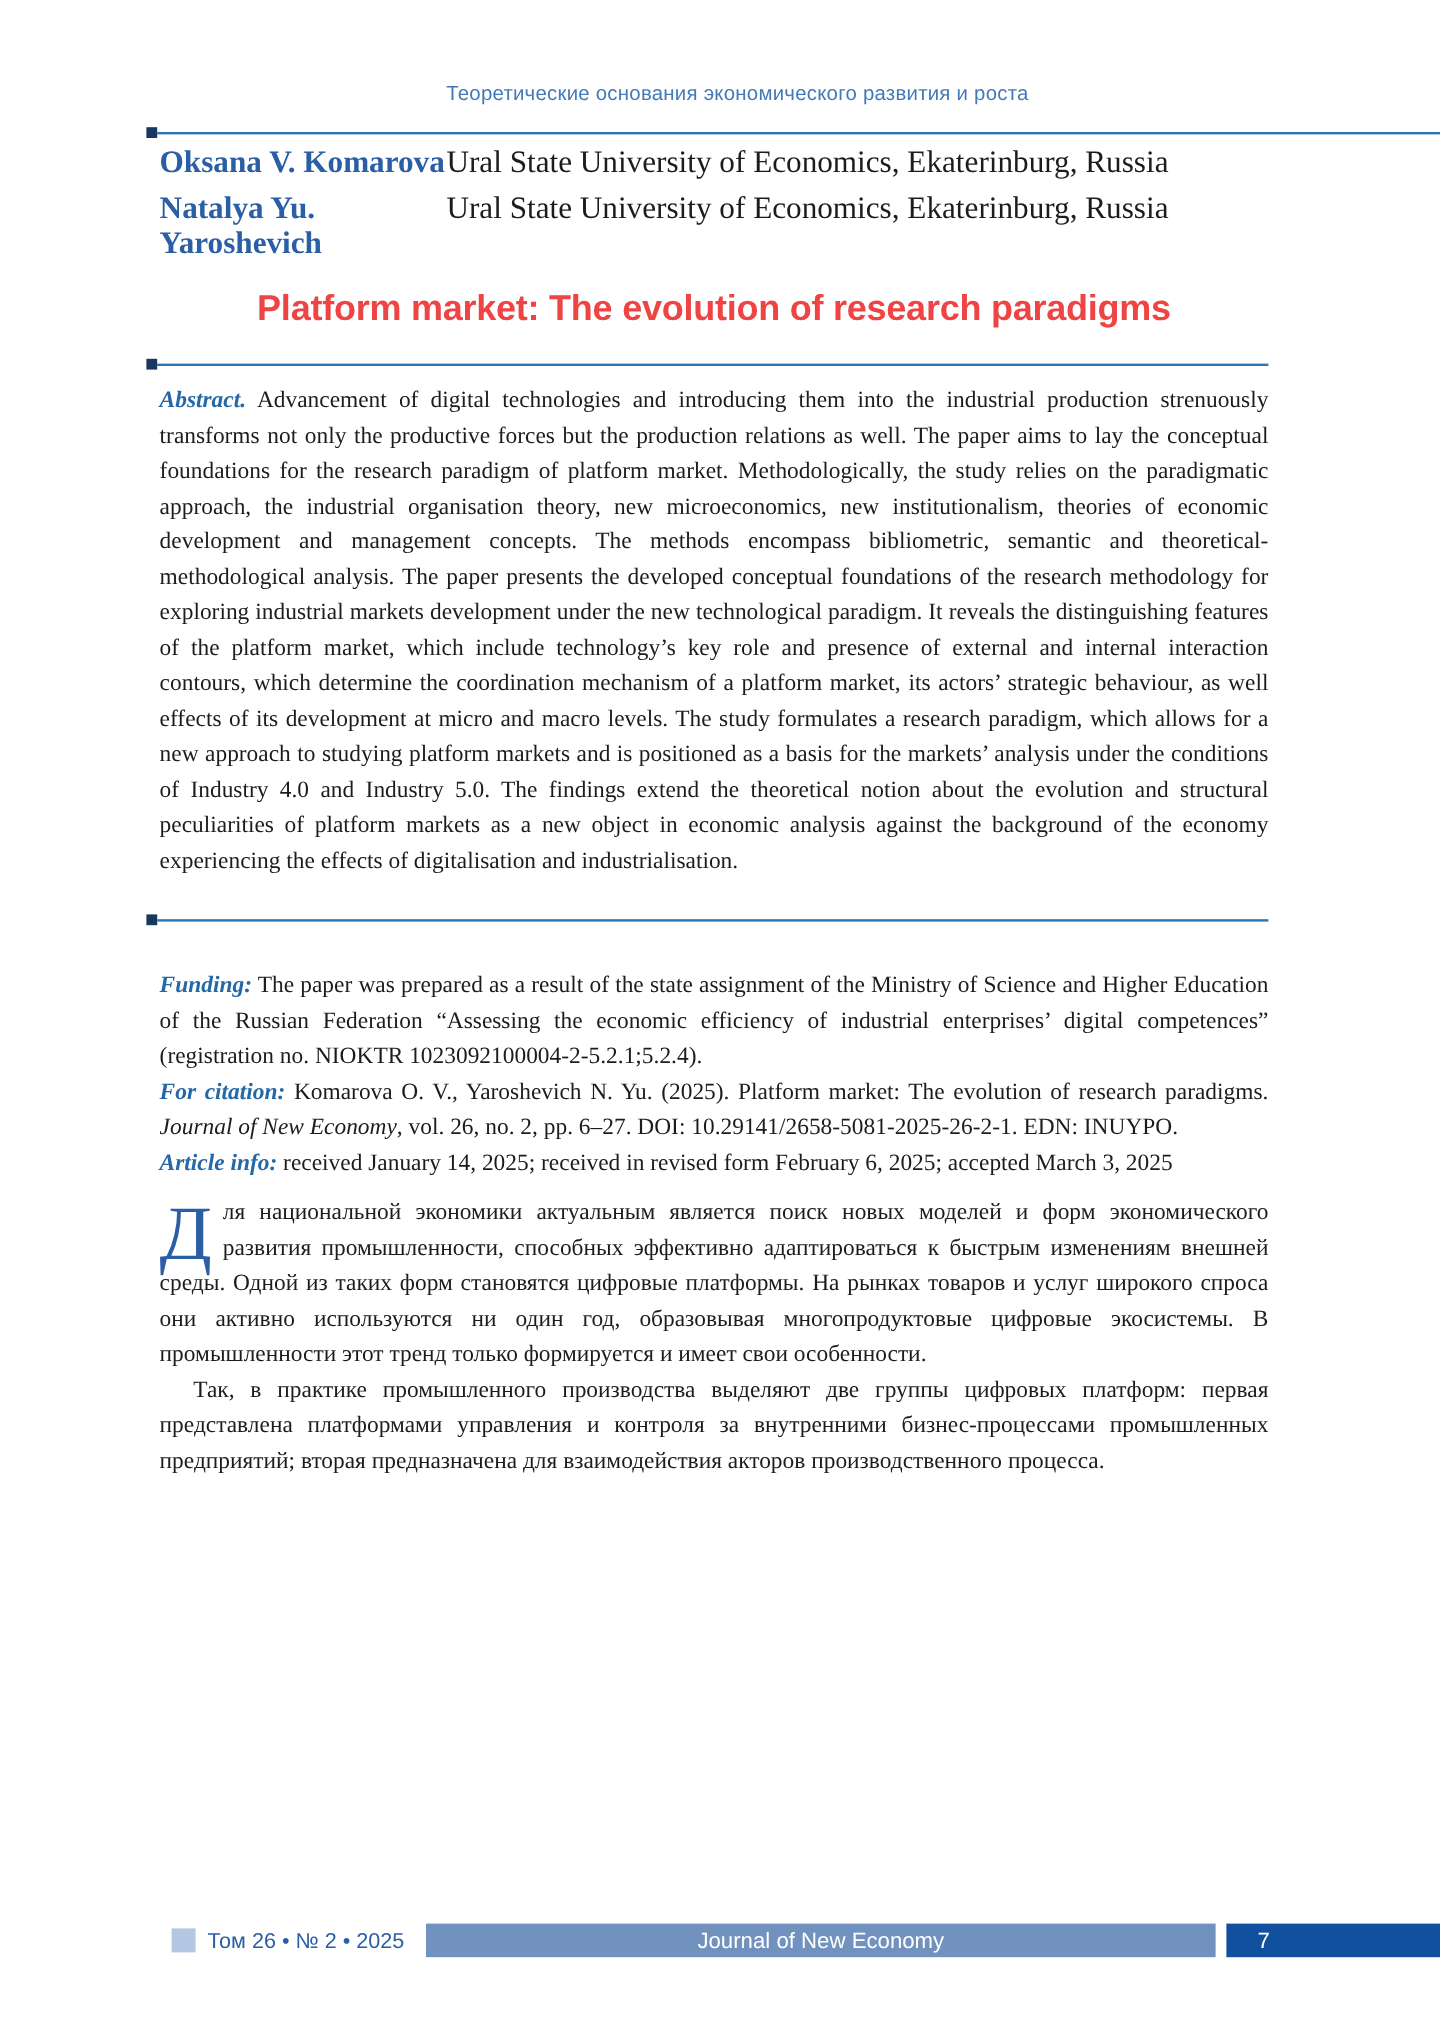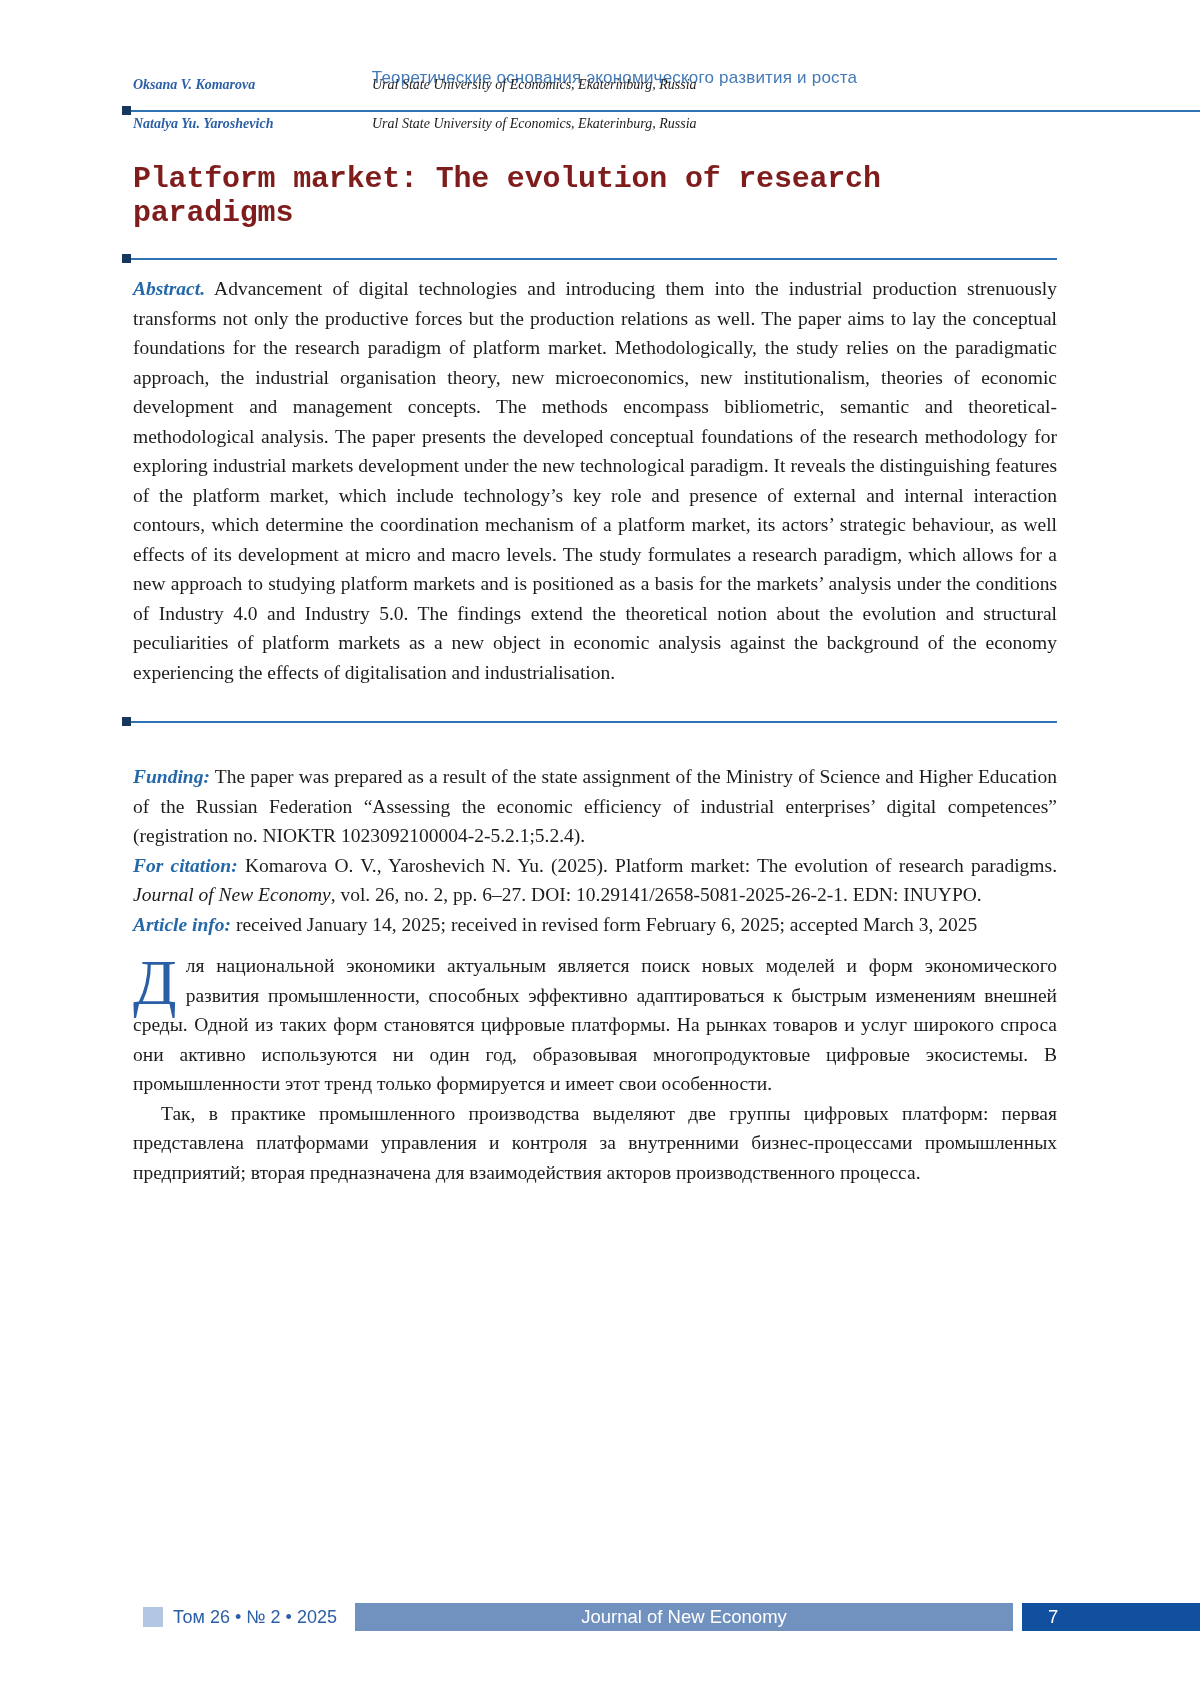--- a/index.html
+++ b/index.html
@@ -21,32 +21,32 @@
   .rule {
     display:flex; align-items:center; height:9px;
   }
   .rule .sq { width:9px; height:9px; background:#17375e; flex:0 0 auto; }
   .rule .ln { flex:1 1 auto; height:2px; background:#2e74b5; }
   .header-rule { position:absolute; top:106px; left:122px; right:0; }
 
   .content { position:absolute; left:133px; width:924px; top:0; }
 
   .authors {
-    margin-top:70px;
+    margin-top:120px;
     display:grid; grid-template-columns:239px 1fr; row-gap:10px;
-    font-size:14px; line-height:29px;font-style:italic;
+    font-size:26px; line-height:29px;
   }
   .author-name { font-weight:bold; color:#2b5fa5; }
   .author-aff { color:#1c1c1c; }
 
   .article-title {
-    margin-top:24px; 
-    font-family:Liberation Mono, monospace;
+    margin-top:24px; text-align:center;
+    font-family:Liberation Sans, sans-serif;
     font-weight:bold; font-size:30px; letter-spacing:-0.2px;
-    color:#7f1d1d;
+    color:#ef4444;
   }
   .title-rule { margin-top:24px; margin-left:-11px; }
 
   .para {
     font-size:19.5px; line-height:29.5px;
     text-align:justify; hyphens:auto;
   }
   .label { font-weight:bold; font-style:italic; color:#2468a8; }
   .abstract { margin-top:11px; }
   .keywords { margin-top:20px; }

